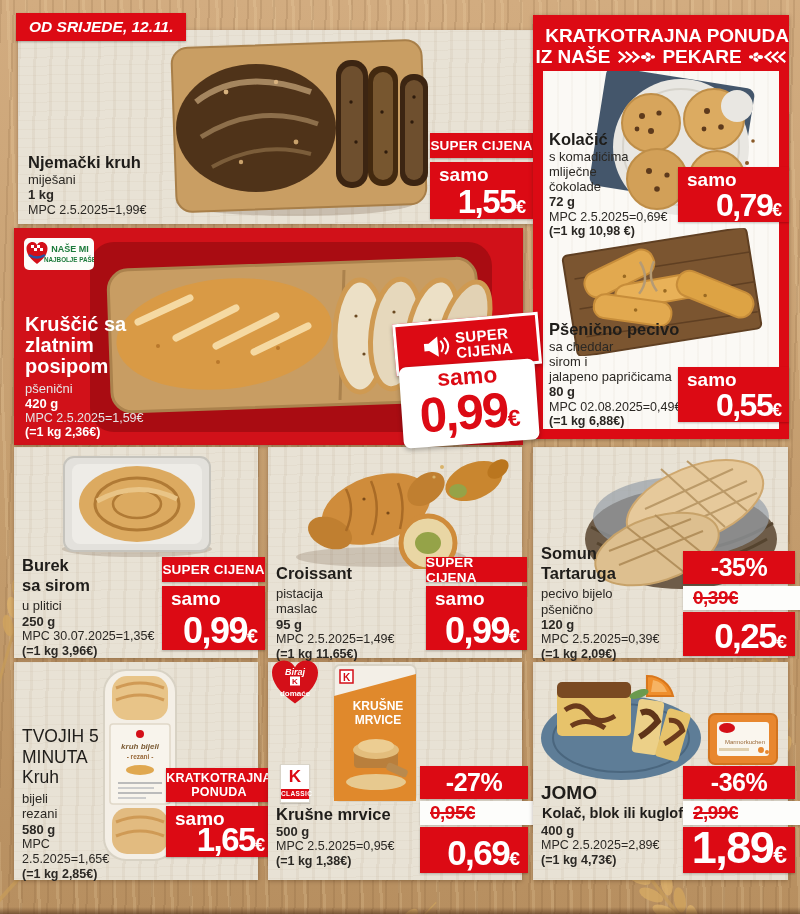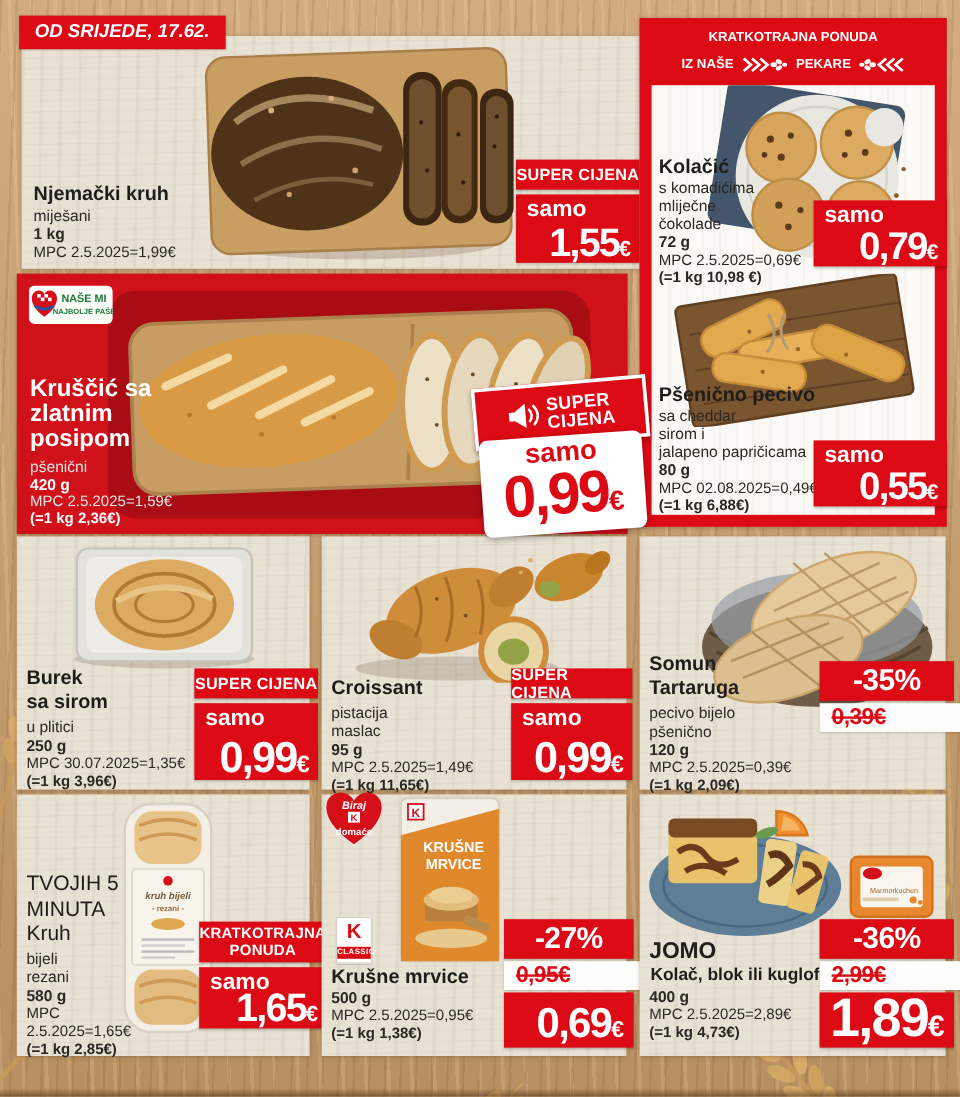--- a/index.html
+++ b/index.html
@@ -53,21 +53,21 @@
   
   #card1{left:18px;top:30px;width:515px;height:194px;}
   #c1-photo{left:128px;top:2px;width:302px;height:190px;}
   #c1-text{left:10px;top:122px;width:185px;}
   #c1-band{left:412px;top:103px;width:103px;height:25px;}
   #c1-box{left:412px;top:132px;width:103px;height:57px;}
   #c1-box .pr{font-size:33px;}
 
   
   #rpanel{position:absolute;left:533px;top:15px;width:256px;height:424px;background:var(--red);box-shadow:0 1px 4px rgba(60,35,15,.4);}
-  #rp-h1,#rp-h2{position:absolute;left:0;right:0;text-align:center;color:#fff;font-weight:bold;font-size:11px;line-height:1;}
+  #rp-h1,#rp-h2{position:absolute;left:0;right:0;text-align:right;color:#fff;font-weight:bold;font-size:19px;line-height:1;}
   #rp-h1{top:11px;}
   #rp-h2{top:32px;display:flex;justify-content:center;align-items:center;gap:7px;}
   #rp-white{position:absolute;left:10px;top:56px;width:236px;height:358px;background:#fbf9f5;
     background-image:repeating-linear-gradient(90deg, rgba(160,140,110,.05) 0 2px, rgba(0,0,0,0) 2px 14px);}
   #kolacic-photo{left:36px;top:0;width:200px;height:158px;}
   #kolacic-text{left:6px;top:58px;width:135px;}
   #kolacic-box{left:145px;top:152px;width:111px;height:55px;}
   #kolacic-box .pr{font-size:32px;}
   #pecivo-photo{left:12px;top:160px;width:215px;height:122px;transform:rotate(-2deg);}
   #pecivo-text{left:6px;top:248px;width:152px;}
@@ -186,21 +186,21 @@
   <svg class="wheat" style="left:655px;top:820px;width:68px;height:215px;transform:rotate(-38deg)" viewBox="0 0 60 220">
       <use href="#wheat-ear"></use>
     </svg>
   <svg class="wheat" style="left:744px;top:592px;width:48px;height:160px;transform:rotate(-14deg)" viewBox="0 0 60 220">
       <use href="#wheat-ear"></use>
     </svg>
   <svg class="wheat" style="left:752px;top:662px;width:54px;height:180px;transform:rotate(-8deg)" viewBox="0 0 60 220">
       <use href="#wheat-ear"></use>
     </svg>
 
-  <div id="date-badge">OD SRIJEDE, 17.62.</div>
+  <div id="date-badge">OD SRIJEDE, 12.11.</div>
 
   <section class="card" id="card1">
     <svg class="abs" id="c1-photo" viewBox="0 0 302 190">
       <ellipse cx="150" cy="170" rx="120" ry="14" fill="rgba(80,50,25,.2)"></ellipse>
       <rect x="28" y="12" width="250" height="164" rx="16" fill="#c99e63" stroke="#a87f49" stroke-width="2" transform="rotate(-2 153 94)"></rect>
       <ellipse cx="110" cy="96" rx="80" ry="64" fill="#4f3319"></ellipse>
       <path d="M50 70 Q95 35 165 60" stroke="#caa97d" stroke-width="6" fill="none" opacity=".7"></path>
       <path d="M55 105 Q110 70 172 92" stroke="#b8986c" stroke-width="5" fill="none" opacity=".6"></path>
       <path d="M66 135 Q115 108 165 122" stroke="#a8875c" stroke-width="4" fill="none" opacity=".5"></path>
       <circle cx="80" cy="60" r="2.4" fill="#d8b27e"></circle>
@@ -472,20 +472,23 @@
       <div class="d">pecivo bijelo</div>
       <div class="d">pšenično</div>
       <div class="w">120 g</div>
       <div class="m">MPC 2.5.2025=0,39€</div>
       <div class="u">(=1 kg 2,09€)</div>
     </div>
     <div class="dband" id="som-dband">-35%</div>
     <div class="oband" id="som-oband">
         <span class="old">0,39€</span>
       </div>
+    <div class="pbox" id="som-box">
+      <span class="pr"><span>0,25</span><span class="eu">€</span></span>
+    </div>
   </section>
 
   <section class="card" id="card-tvojih">
     <svg class="abs" id="tvo-photo" viewBox="0 0 80 198">
       <rect x="4" y="4" width="72" height="190" rx="22" fill="#f4efe6" stroke="#d8d2c4" stroke-width="2"></rect>
       <rect x="12" y="10" width="56" height="44" rx="15" fill="#e8c488"></rect>
       <path d="M16 22 Q40 12 64 22 M16 34 Q40 24 64 34" stroke="#d09a55" stroke-width="3" fill="none"></path>
       <rect x="12" y="142" width="56" height="46" rx="15" fill="#e2bb80"></rect>
       <path d="M16 156 Q40 146 64 156 M16 170 Q40 160 64 170" stroke="#cf9a55" stroke-width="3" fill="none"></path>
       <rect x="10" y="58" width="60" height="80" rx="3" fill="#f8f4ec" stroke="#e0d8c8" stroke-width="1.5"></rect>

